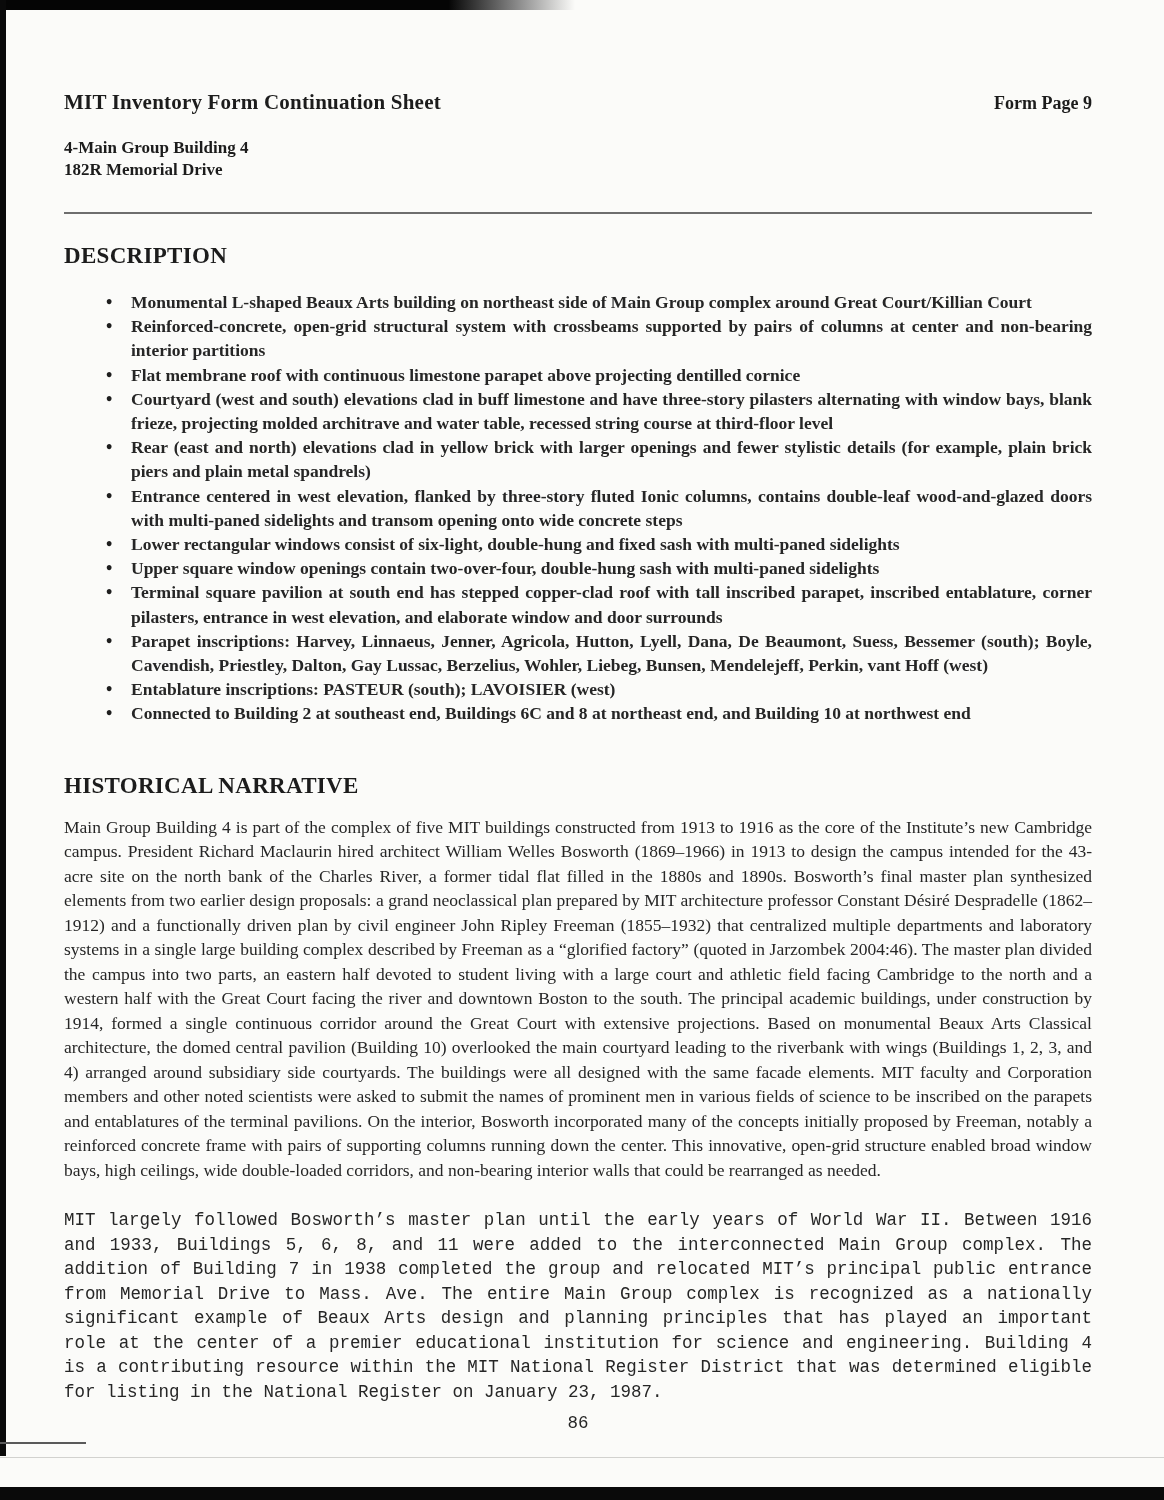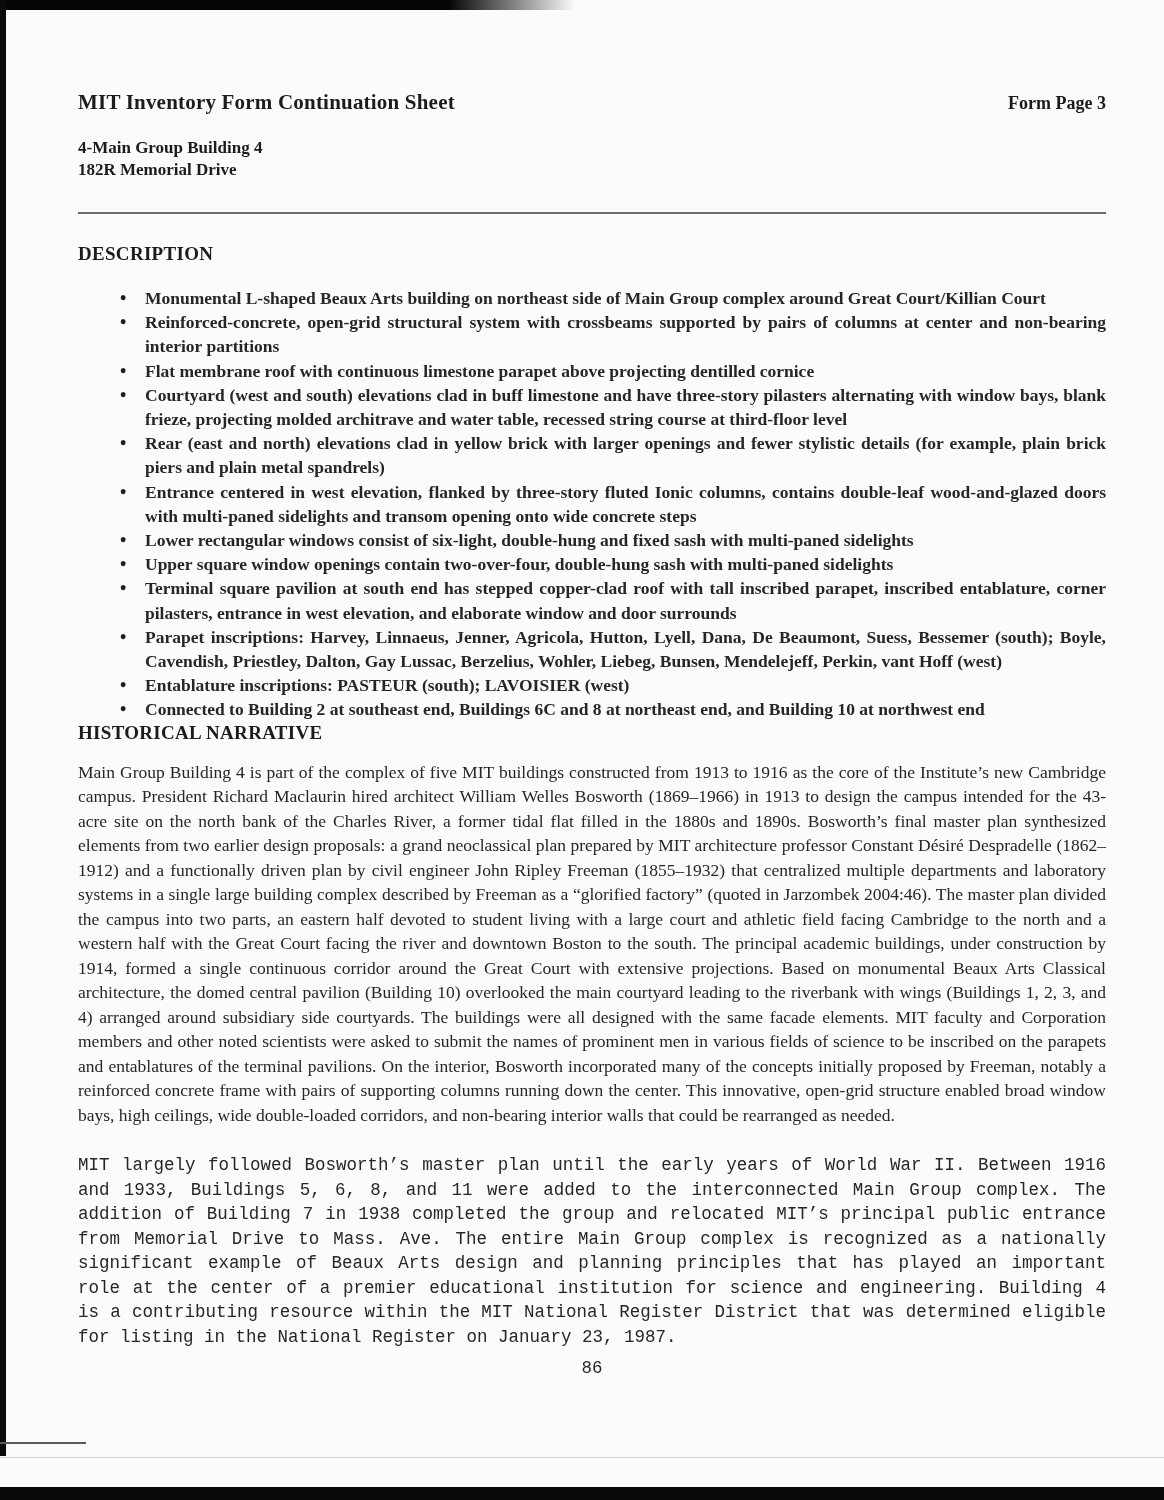--- a/index.html
+++ b/index.html
@@ -32,21 +32,21 @@
     width: 1164px; height: 1px;
     background: #d2d2cf;
   }
   .scan-line-short {
     position: absolute; left: 0; top: 1442px;
     width: 86px; height: 2px;
     background: #5a5a5a;
   }
   
   .sheet {
-    position: absolute; top: 0; left: 78px;
+    position: absolute; top: 0; left: 64px;
     width: 1028px;
   }
   .header-row {
     margin-top: 90px;
     display: flex;
     justify-content: space-between;
     align-items: baseline;
   }
   h1 {
     font-size: 21px;
@@ -64,21 +64,21 @@
     font-size: 17px;
     font-weight: bold;
     line-height: 22px;
     color: #1c1c1c;
   }
   .divider {
     margin-top: 31px;
     border-top: 2px solid #6e6e6e;
   }
   h2 {
-    font-size: 19px;
+    font-size: 23px;
     font-weight: bold;
     letter-spacing: 0.3px;
     color: #1c1c1c;
   }
   .description-heading { margin-top: 29px; }
   ul.bullets {
     margin-top: 21px;
     list-style: none;
   }
   ul.bullets li {
@@ -90,21 +90,21 @@
     font-weight: bold;
   }
   ul.bullets li::before {
     content: "\2022";
     position: absolute;
     left: 42px;
     top: 0;
     font-size: 18px;
     color: #1e1e1e;
   }
-  .narrative-heading { }
+  .narrative-heading { margin-top: 47px; }
   .narrative p {
     margin-top: 16px;
     font-size: 17.5px;
     line-height: 24.5px;
     text-align: justify;
   }
   .narrative p + p { margin-top: 26px; font-family: Liberation Mono, monospace; }
   .footer {
     margin-top: 9px;
     text-align: center;
@@ -119,21 +119,21 @@
 <div class="scan-bar-left"></div>
 <div class="scan-line-short"></div>
 <div class="page-edge-line"></div>
 <div class="scan-bar-bottom"></div>
 
 <main class="sheet">
 
   <header>
     <div class="header-row">
       <h1>MIT Inventory Form Continuation Sheet</h1>
-      <div class="form-page">Form Page 3</div>
+      <div class="form-page">Form Page 9</div>
     </div>
     <div class="building-block">
       <div>4-Main Group Building 4</div>
       <div>182R Memorial Drive</div>
     </div>
   </header>
 
   <div class="divider"></div>
 
   <section>

